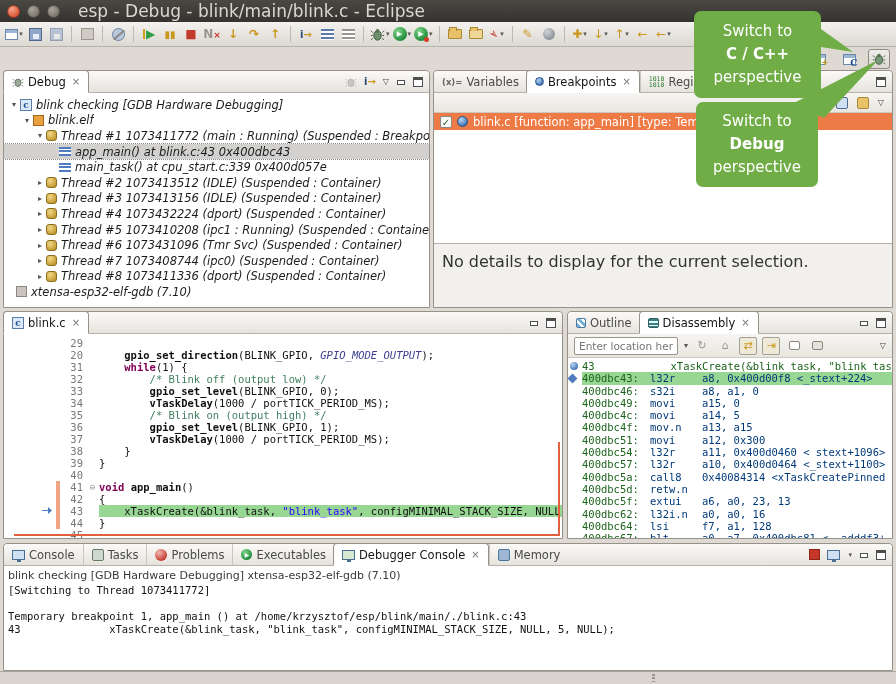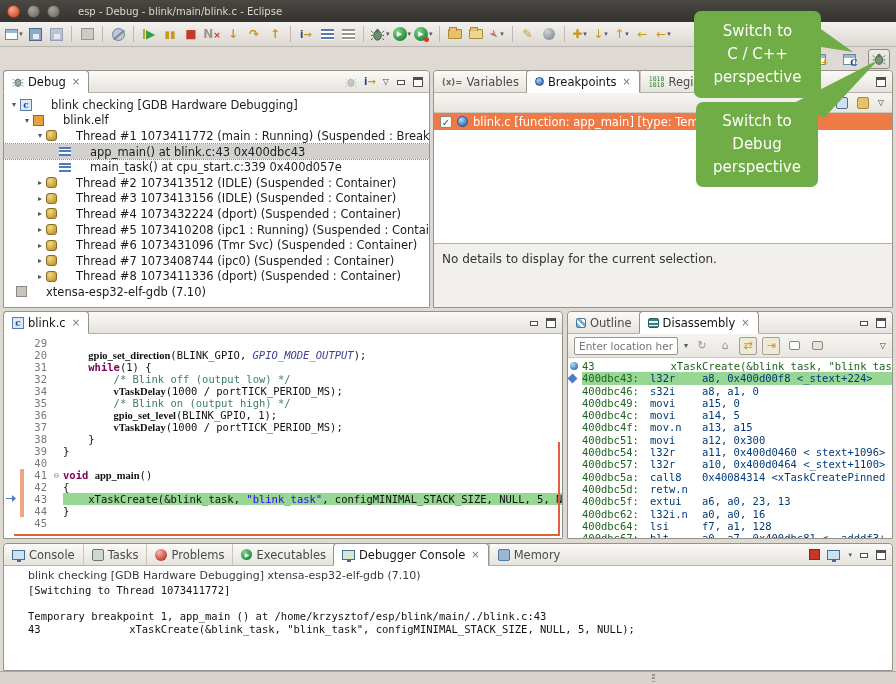--- a/index.html
+++ b/index.html
@@ -5,21 +5,21 @@
   * { margin:0; padding:0; box-sizing:border-box; }
   html,body { width:896px; height:684px; overflow:hidden; font-family:"DejaVu Sans","Liberation Sans",sans-serif; }
   body { position:relative; background:#dedad3; }
 
   
   .titlebar { position:absolute; left:0; top:0; width:896px; height:22px;
     background:linear-gradient(#4a4843,#35332f); display:flex; align-items:center; }
   .winbtn { width:13px; height:13px; border-radius:50%; margin-left:7px; flex:none; }
   .winbtn.close { background:radial-gradient(circle at 35% 30%, #f4a58c, #dd5a3a 70%); border:1px solid #9c3télé;border:1px solid #9c3a24; }
   .winbtn.gray  { background:radial-gradient(circle at 35% 30%, #a7a39b, #7d7970 70%); border:1px solid #55524c; }
-  .title-text { color:#dcd8d0; font-size:10px; margin-left:18px; }
+  .title-text { color:#dcd8d0; font-size:17px; margin-left:18px; }
 
   
   .toolbar { position:absolute; left:0; top:22px; width:896px; height:25px;
     background:linear-gradient(#f4f2ef,#dcd8d2); border-bottom:1px solid #b8b4ac;
     display:flex; align-items:center; padding:0 4px; gap:1px; }
   .tbtn { height:21px; min-width:20px; display:flex; align-items:center; justify-content:center;
     border-radius:2px; font-size:12px; padding:0 1px; }
   .tsep { width:1px; height:16px; background:#bdb9b1; margin:0 4px; flex:none; }
   .caret { font-size:7px; color:#555; margin-left:1px; }
   .g-green { color:#2f9e44; } .g-gold { color:#c9971c; } .g-red { color:#c3392b; }
@@ -71,43 +71,43 @@
   .ti-frame { width:12px; height:9px; background:repeating-linear-gradient(#4f7cc0 0 2px, #fff 2px 3.5px); }
   .ti-gdb { width:11px; height:11px; background:#c9c5be; border:1px solid #8c8880; }
   .bp-ball { width:11px; height:11px; border-radius:50%; background:radial-gradient(circle at 35% 30%,#bcd6f2,#3d74b5 75%); border:1px solid #27518a; display:inline-block; }
   .chk { width:12px; height:12px; background:#fbfbf9; border:1px solid #8c8880; border-radius:2px; color:#2e5d2e; font-size:10px; line-height:11px; text-align:center; display:inline-block; }
 
   
   .debug-body { position:relative; height:calc(100% - 22px); overflow:hidden; padding-top:4px; background:#fff; border-radius:0 0 0 0; }
   .tree-row { display:flex; align-items:center; height:15.6px; font-size:11.5px; color:#1c1c1c; white-space:nowrap; }
   .tree-row.sel { background:#d2d1cf; outline:1px dotted #8a8a8a; }
   .twistie { width:12px; font-size:8px; color:#555; text-align:center; flex:none; }
-  .tree-label { margin-left:19px; overflow:hidden; }
+  .tree-label { margin-left:4px; overflow:hidden;font-style:italic; }
 
   
   .bp-toolbar { height:20px; background:linear-gradient(#f6f5f2,#e9e6e0); border-bottom:1px solid #ccc8c1;
     display:flex; align-items:center; justify-content:flex-end; gap:9px; padding-right:8px; }
   .bp-row { height:17px; background:#ee7a45; color:#fff; display:flex; align-items:center; gap:5px; padding-left:6px;
     font-size:11.5px; white-space:nowrap; overflow:hidden; }
   .bp-detail { position:absolute; left:0; right:0; bottom:0; height:64px; background:#f1f0ed; border-top:1px solid #b6b2aa;
-    font-size:12px; color:#333; padding:8px 0 0 8px; }
+    font-size:16px; color:#333; padding:8px 0 0 8px; }
   .mini-ico { width:12px; height:12px; display:inline-block; border-radius:2px; }
 
   
   .ed-body { position:relative; height:calc(100% - 22px); overflow:hidden; font-family:"DejaVu Sans Mono","Liberation Mono",monospace; font-size:10.5px; padding-top:3px; }
-  .ed-row { display:flex; height:12px; line-height:12px; white-space:pre; }
+  .ed-row { display:flex; height:12px; line-height:12px; white-space:pre;margin-left:36px; }
   .ed-ann { width:16px; flex:none; position:relative; }
   .ed-diff { width:4px; flex:none; }
   .ed-diff.chg { background:#f2a584; }
   .ed-num { width:26px; flex:none; text-align:right; color:#787878; padding-right:3px; }
   .ed-fold { width:13px; flex:none; color:#8c8c8c; font-size:9px; text-align:center; }
   .ed-code { flex:1; color:#000; }
   .ed-row.cur .ed-code { background:#98d693; }
   .sg-c { color:#3f7f5f; } .sg-k { color:#7f0055; font-weight:bold; } .sg-s { color:#2a00ff; }
-  .sg-m { color:#3f3f91; font-style:italic; } .sg-b { font-weight:bold; color:#101010;font-family:Liberation Serif, serif; } .sg-p { color:#101010; }
+  .sg-m { color:#3f3f91; font-style:italic; } .sg-b { font-weight:bold; color:#101010; } .sg-p { color:#101010; }
   .ip-mark { position:absolute; left:2px; top:1px; width:10px; height:9px; }
   .orange-box { position:absolute; left:10px; top:108px; width:546px; height:94px;
     border-right:2px solid #e2603c; border-bottom:2px solid #e2603c; pointer-events:none; }
 
   
   .dis-toolbar { height:24px; background:linear-gradient(#f6f5f2,#e9e6e0); border-bottom:1px solid #ccc8c1;
     display:flex; align-items:center; gap:5px; padding:0 6px; }
   .loc-input { width:104px; height:18px; border:1px solid #9a968e; border-radius:2px; font-size:10.5px; padding:0 4px;
     font-family:"DejaVu Sans","Liberation Sans",sans-serif; color:#333; background:#fff; }
   .dtb { width:18px; height:18px; display:flex; align-items:center; justify-content:center; font-size:11px; border-radius:2px; }
@@ -117,36 +117,36 @@
   .dis-mk { width:14px; flex:none; position:relative; }
   .dis-addr { width:68px; flex:none; color:#1c641c; }
   .dis-mn { width:52px; flex:none; color:#003a7a; }
   .dis-ops { flex:1; color:#003a7a; overflow:hidden; }
   .dis-row.cur { } .dis-row.cur .hl { background:#98d693; }
   .dis-src { color:#1c641c; }
   .pc-diamond { position:absolute; left:1px; top:3px; width:7px; height:7px; background:#4f7cc0; transform:rotate(45deg); }
   .bp-dot { position:absolute; left:2px; top:2px; width:8px; height:8px; border-radius:50%; background:radial-gradient(circle at 35% 30%,#bcd6f2,#3d74b5 75%); }
 
   
-  .con-body { position:relative; height:calc(100% - 22px); overflow:hidden; background:#fff; padding:3px 0 0 4px;margin-left:20px; }
+  .con-body { position:relative; height:calc(100% - 22px); overflow:hidden; background:#fff; padding:3px 0 0 4px; }
   .con-title { font-size:11px; color:#3a3a3a; margin-bottom:2px; }
   .con-line { font-family:"DejaVu Sans Mono","Liberation Mono",monospace; font-size:10.5px; height:13px; line-height:13px; color:#111; white-space:pre; }
   .red-square { width:11px; height:11px; background:#c6372a; border:1px solid #8e2419; display:inline-block; }
   .monitor { width:13px; height:10px; background:#cfe0f2; border:1px solid #4a6d94; display:inline-block; position:relative; }
   .monitor::after { content:""; position:absolute; left:4px; bottom:-3px; width:4px; height:2px; background:#4a6d94; }
 
   
   .statusbar { position:absolute; left:0; bottom:0; width:896px; height:13px; background:#d8d4cd; border-top:1px solid #aaa69e; }
   .grip { position:absolute; left:652px; top:2px; width:3px; height:9px;
     background:repeating-linear-gradient(#9a968e 0 1.5px, transparent 1.5px 3.5px); }
 
   
   .callout { position:absolute; background:#70ad47; border-radius:7px; color:#fff; text-align:center;
     z-index:50; display:flex; flex-direction:column; justify-content:center; font-size:15px; line-height:1.55; }
-  .callout .b { font-weight:normal; }
+  .callout .b { font-weight:bold; }
   .tail { position:absolute; z-index:49; }
 </style>
 </head>
 <body>
 
 <div class="titlebar">
   <span class="winbtn close"></span>
   <span class="winbtn gray"></span>
   <span class="winbtn gray"></span>
   <span class="title-text">esp - Debug - blink/main/blink.c - Eclipse</span>
@@ -420,20 +420,21 @@
       <span class="btn-min"></span>
       <span class="btn-max"></span>
     </span>
   </div>
   <div class="ed-body" id="editor-body">
     <div class="orange-box"></div>
   <div class="ed-row"><span class="ed-ann"></span><span class="ed-diff"></span><span class="ed-num">29</span><span class="ed-fold"></span></div>
       <div class="ed-row"><span class="ed-ann"></span><span class="ed-diff"></span><span class="ed-num">20</span><span class="ed-fold"></span><span class="ed-code"><span class="sg-p">    </span><span class="sg-b">gpio_set_direction</span><span class="sg-p">(BLINK_GPIO, </span><span class="sg-m">GPIO_MODE_OUTPUT</span><span class="sg-p">);</span></span></div>
       <div class="ed-row"><span class="ed-ann"></span><span class="ed-diff"></span><span class="ed-num">31</span><span class="ed-fold"></span><span class="ed-code"><span class="sg-p">    </span><span class="sg-k">while</span><span class="sg-p">(1) {</span></span></div>
       <div class="ed-row"><span class="ed-ann"></span><span class="ed-diff"></span><span class="ed-num">32</span><span class="ed-fold"></span><span class="ed-code"><span class="sg-p">        </span><span class="sg-c">/* Blink off (output low) */</span></span></div>
+      <div class="ed-row"><span class="ed-ann"></span><span class="ed-diff"></span><span class="ed-num">33</span><span class="ed-fold"></span><span class="ed-code"><span class="sg-p">        </span><span class="sg-b">gpio_set_level</span><span class="sg-p">(BLINK_GPIO, 0);</span></span></div>
       <div class="ed-row"><span class="ed-ann"></span><span class="ed-diff"></span><span class="ed-num">34</span><span class="ed-fold"></span><span class="ed-code"><span class="sg-p">        </span><span class="sg-b">vTaskDelay</span><span class="sg-p">(1000 / portTICK_PERIOD_MS);</span></span></div>
       <div class="ed-row"><span class="ed-ann"></span><span class="ed-diff"></span><span class="ed-num">35</span><span class="ed-fold"></span><span class="ed-code"><span class="sg-p">        </span><span class="sg-c">/* Blink on (output high) */</span></span></div>
       <div class="ed-row"><span class="ed-ann"></span><span class="ed-diff"></span><span class="ed-num">36</span><span class="ed-fold"></span><span class="ed-code"><span class="sg-p">        </span><span class="sg-b">gpio_set_level</span><span class="sg-p">(BLINK_GPIO, 1);</span></span></div>
       <div class="ed-row"><span class="ed-ann"></span><span class="ed-diff"></span><span class="ed-num">37</span><span class="ed-fold"></span><span class="ed-code"><span class="sg-p">        </span><span class="sg-b">vTaskDelay</span><span class="sg-p">(1000 / portTICK_PERIOD_MS);</span></span></div>
       <div class="ed-row"><span class="ed-ann"></span><span class="ed-diff"></span><span class="ed-num">38</span><span class="ed-fold"></span><span class="ed-code"><span class="sg-p">    }</span></span></div>
       <div class="ed-row"><span class="ed-ann"></span><span class="ed-diff"></span><span class="ed-num">39</span><span class="ed-fold"></span><span class="ed-code"><span class="sg-p">}</span></span></div>
       <div class="ed-row"><span class="ed-ann"></span><span class="ed-diff"></span><span class="ed-num">40</span><span class="ed-fold"></span><span class="ed-code"></span></div>
       <div class="ed-row"><span class="ed-ann"></span><span class="ed-diff chg"></span><span class="ed-num">41</span><span class="ed-fold">⊖</span><span class="ed-code"><span class="sg-k">void</span><span class="sg-p"> </span><span class="sg-b">app_main</span><span class="sg-p">()</span></span></div>
       <div class="ed-row"><span class="ed-ann"></span><span class="ed-diff chg"></span><span class="ed-num">42</span><span class="ed-fold"></span><span class="ed-code"><span class="sg-p">{</span></span></div>
       <div class="ed-row cur"><span class="ed-ann"><svg class="ip-mark" viewBox="0 0 10 9">

